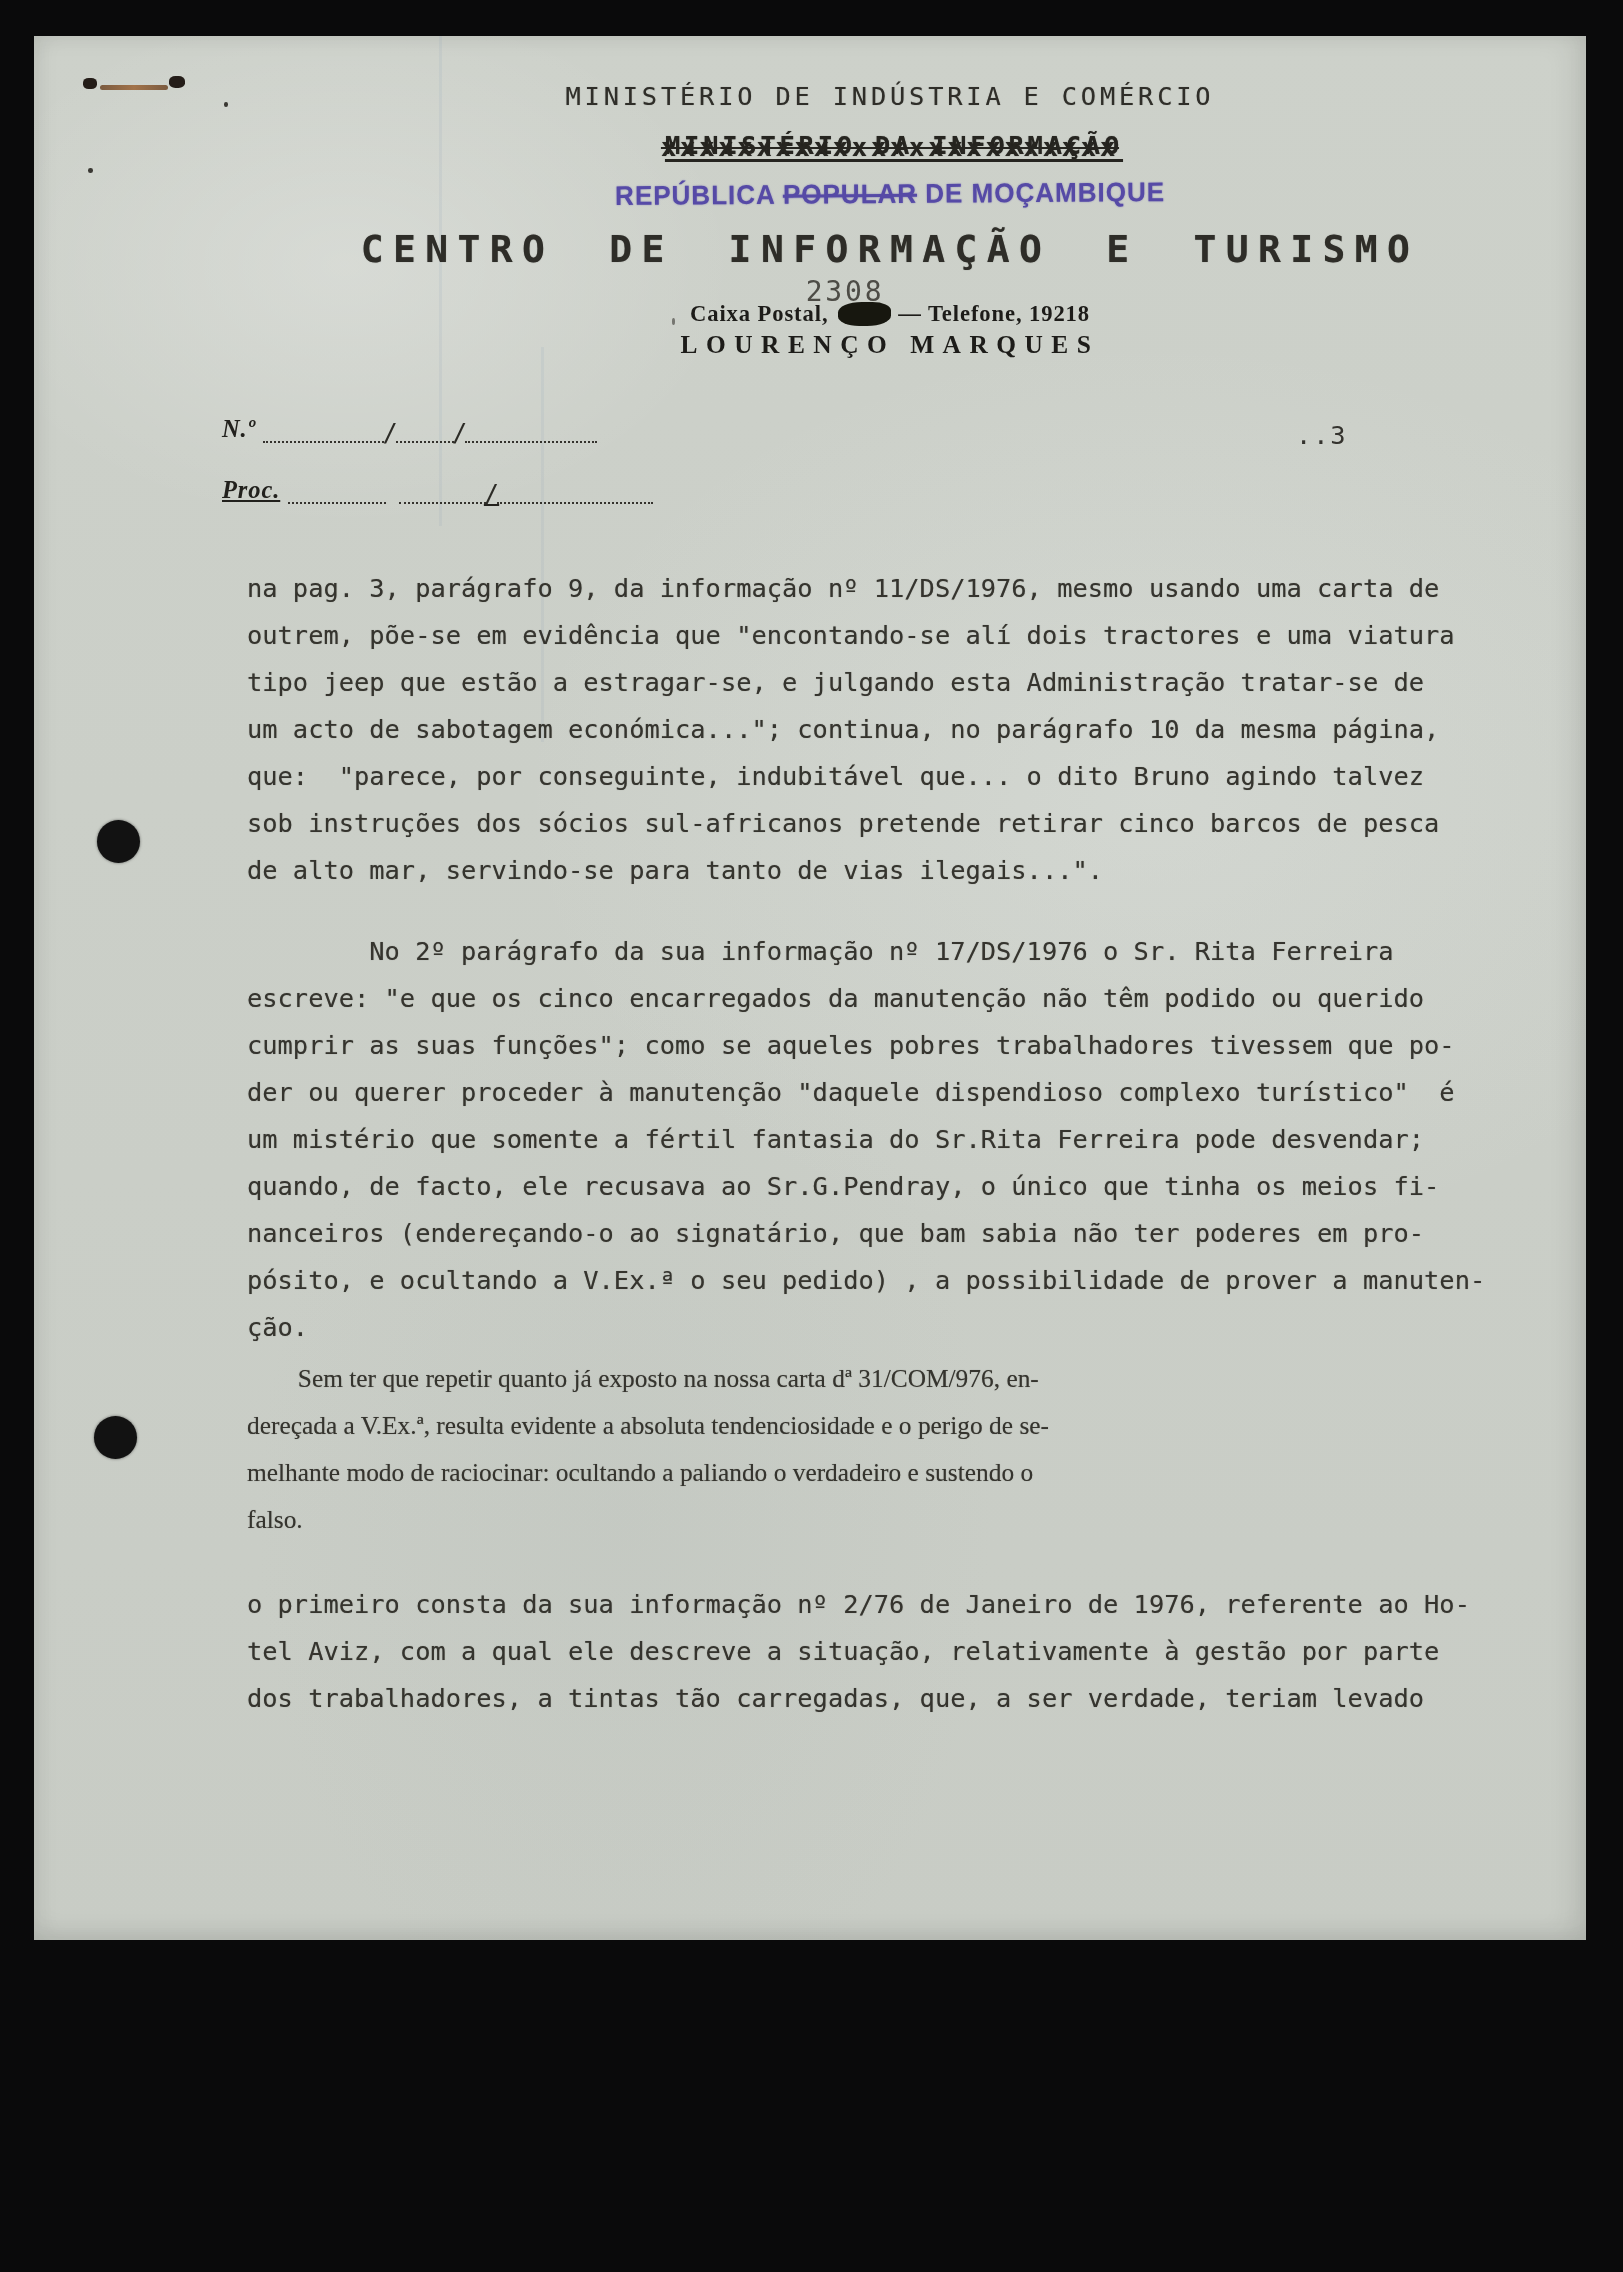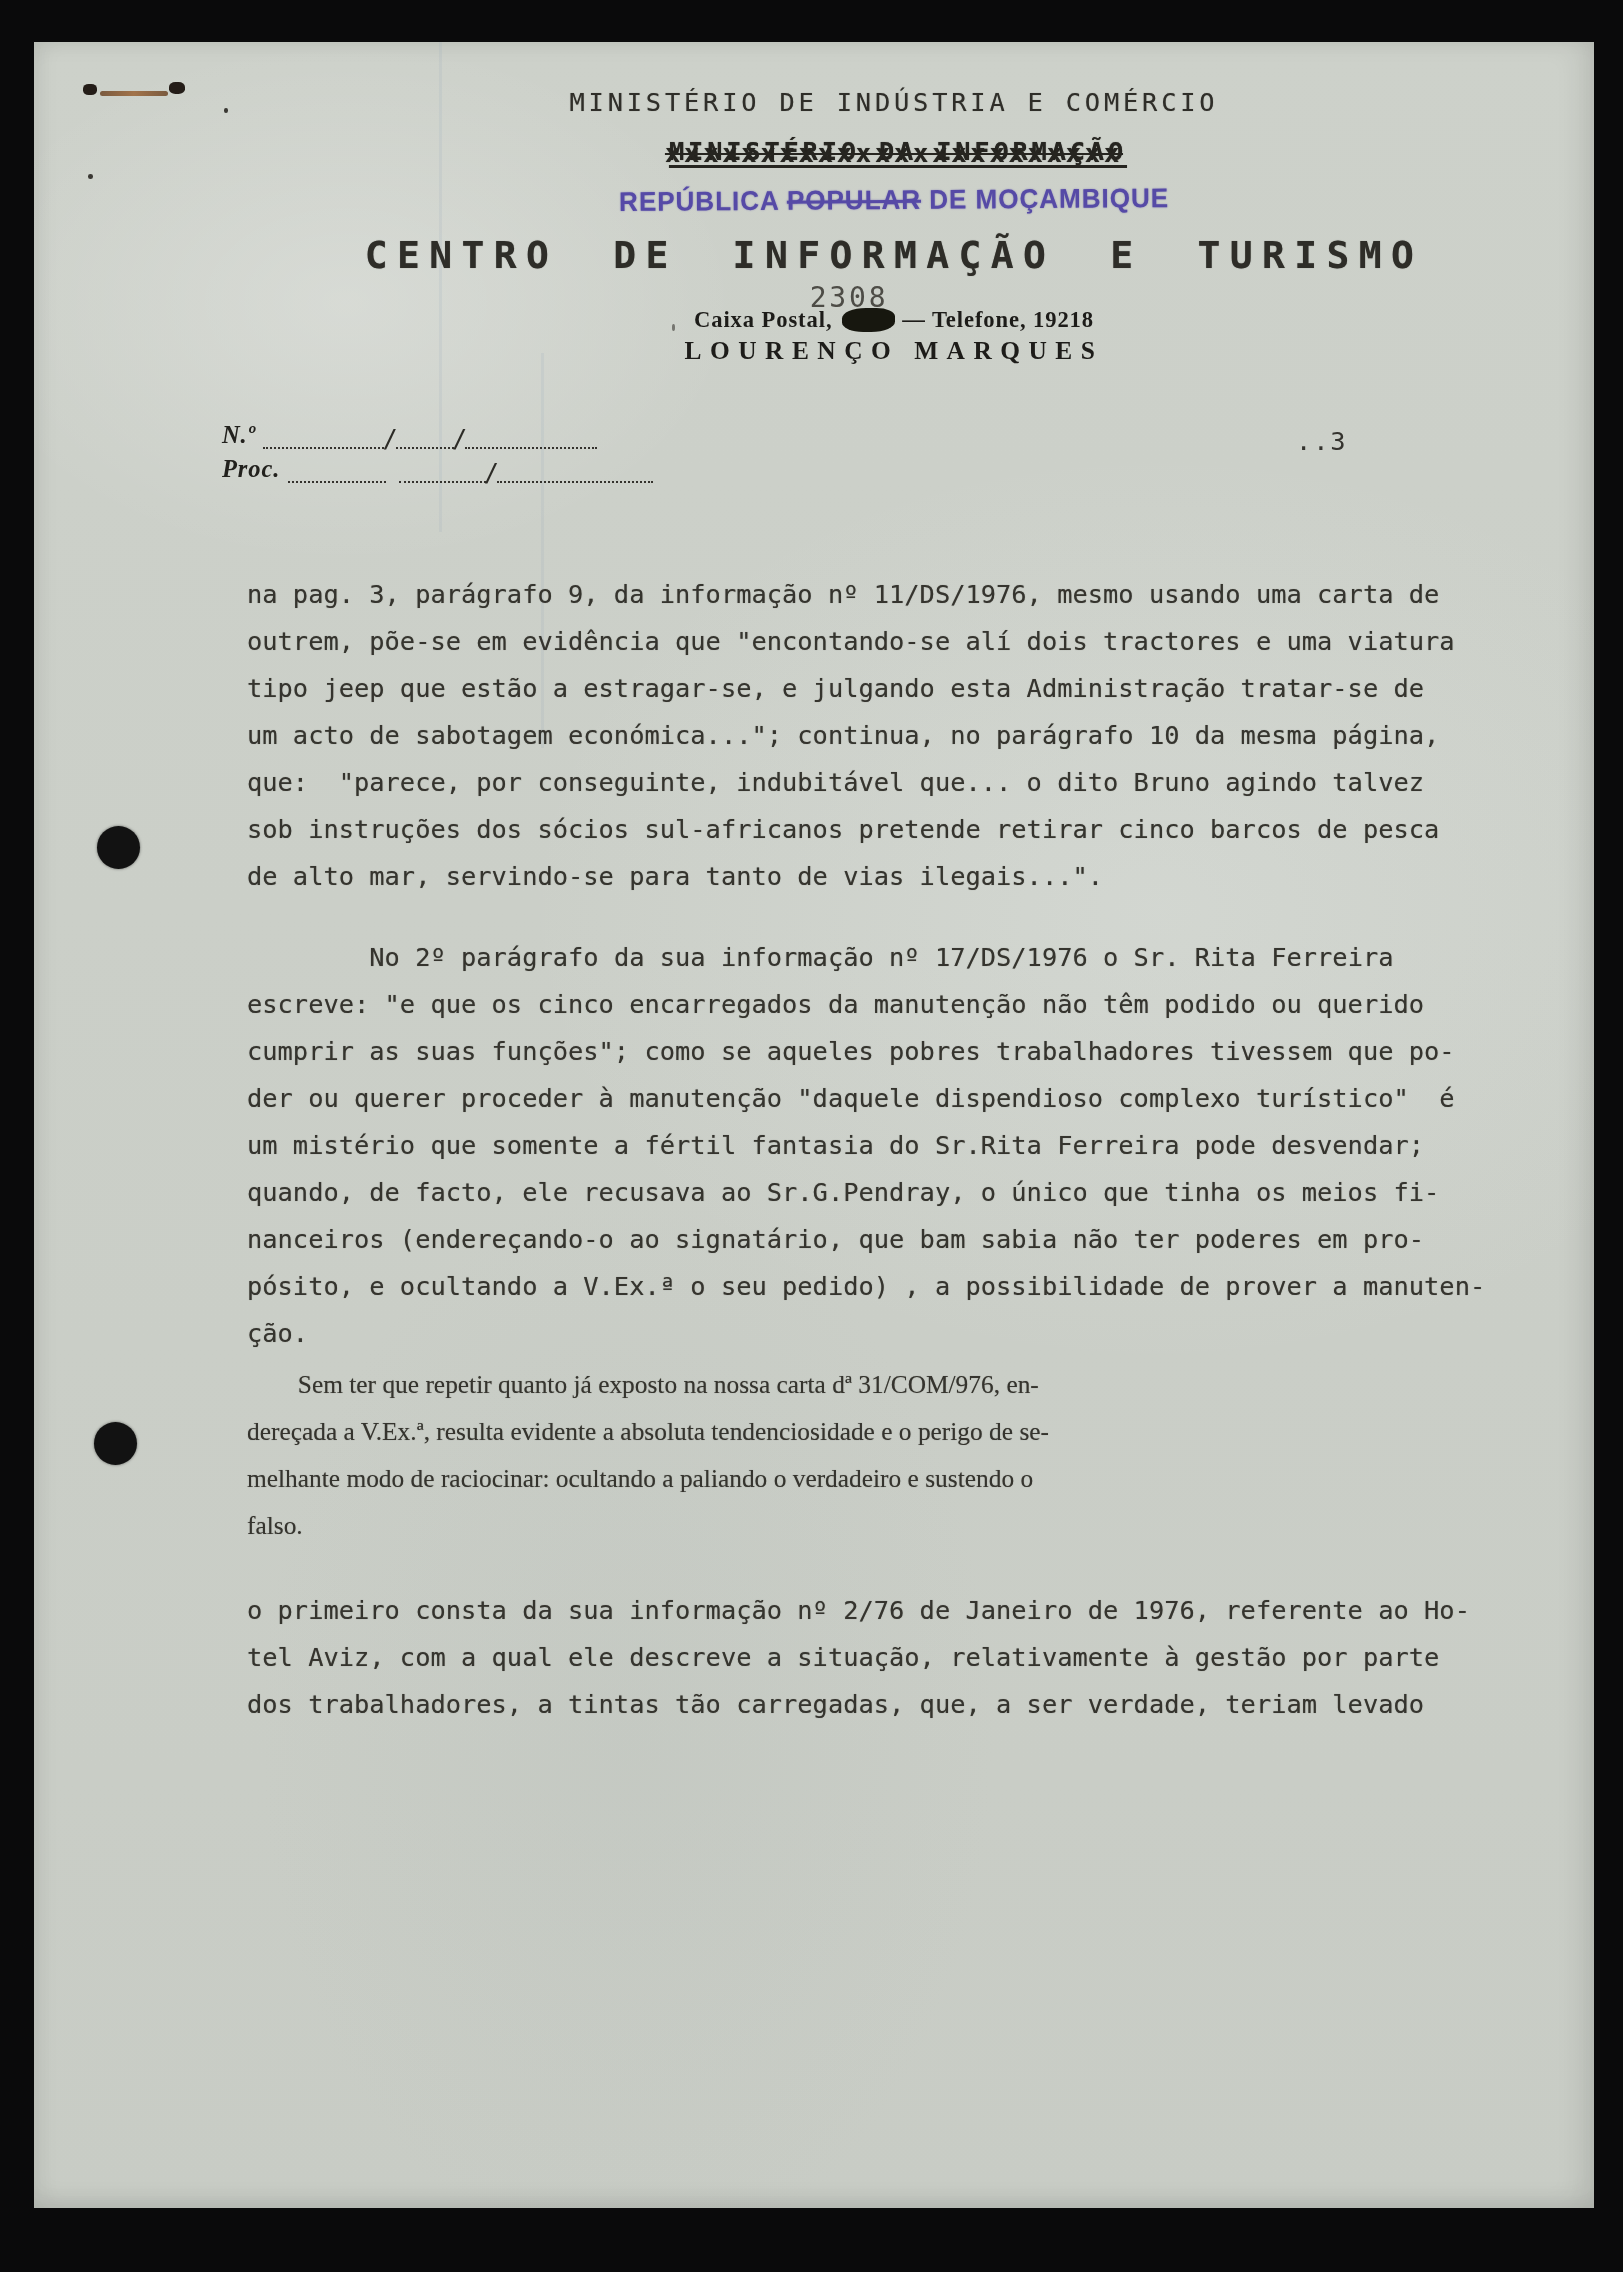--- a/index.html
+++ b/index.html
@@ -4,29 +4,28 @@
 <style>
   html,body{margin:0;padding:0;background:#0a0a0b;}
   .photo{
     position:relative;
     width:1623px;height:2272px;
     background:#0a0a0b;
     overflow:hidden;
     font-family:"DejaVu Sans Mono", monospace;
   }
   .page{
-    position:absolute;left:34px;top:42px;width:1552px;height:2166px;
+    position:absolute;left:34px;top:36px;width:1552px;height:1904px;
     background-color:#ccd0c9;
     background-image:
       radial-gradient(ellipse 565px 377px at 20% 12%, rgba(255,255,255,.22), transparent 70%),
       radial-gradient(ellipse 847px 612px at 72% 40%, rgba(228,232,229,.30), transparent 75%),
       radial-gradient(ellipse 490px 716px at 38% 78%, rgba(186,192,186,.30), transparent 75%),
       linear-gradient(#cdd1ca,#c8ccc5);
     box-shadow: inset -15px 0 26px rgba(0,0,0,.07), inset 0 -11.3px 21px rgba(0,0,0,.05), inset 9.4px 0 19px rgba(0,0,0,.04);
-    padding-left: 8px;
   }
   .crease{position:absolute;background:rgba(150,165,185,.16);}
   .crease.c1{left:405px;top:0;width:2.8px;height:490px;}
   .crease.c2{left:507px;top:311px;width:2.8px;height:395px;}
 
   
   .hole{position:absolute;width:43px;height:43px;border-radius:50%;background:#121212;box-shadow:0 0 2.8px rgba(0,0,0,.55);}
   .hole.h1{left:63px;top:784px;}
   .hole.h2{left:60px;top:1380px;}
   .staple-dot{position:absolute;background:#241d18;border-radius:40%;}
@@ -70,21 +69,21 @@
     top:265px;font:bold 22.6px "Liberation Serif",serif;color:#1d1c19;letter-spacing:0.9px;
   }
   .postal-blot{display:inline-block;width:53px;height:23.5px;background:#17170f;border-radius:45% 35% 45% 40%;vertical-align:-4.7px;margin:0 7.5px 0 9.4px;}
   .city-line{
     top:294px;font:bold 25.4px "Liberation Serif",serif;color:#1d1c19;letter-spacing:8.5px;
   }
 
   
   .form-block{position:absolute;left:188px;top:373px;width:490px;color:#22211d;}
   .form-row{display:flex;align-items:flex-end;height:34px;}
-  .form-row + .form-row{}
+  .form-row + .form-row{margin-top:27px;text-decoration:underline;}
   .form-label{font:italic bold 24.5px "Liberation Serif",serif;margin-right:7.5px;letter-spacing:0.9px;}
   .dots{display:inline-block;height:21px;border-bottom:2.8px dotted #34322d;}
   .slash{font:25.4px "DejaVu Sans Mono",monospace;position:relative;top:3.8px;margin:0 -1.9px;color:#2c2b26;}
   .gap{display:inline-block;width:13px;}
   .d-a{width:121px;} .d-b{width:58px;} .d-c{width:132px;}
   .d-d{width:98px;} .d-e{width:87px;} .d-f{width:156px;}
 
   .page-number{
     position:absolute;left:1262px;top:384px;
     font:25.4px "DejaVu Sans Mono",monospace;color:#34332e;letter-spacing:1.9px;

